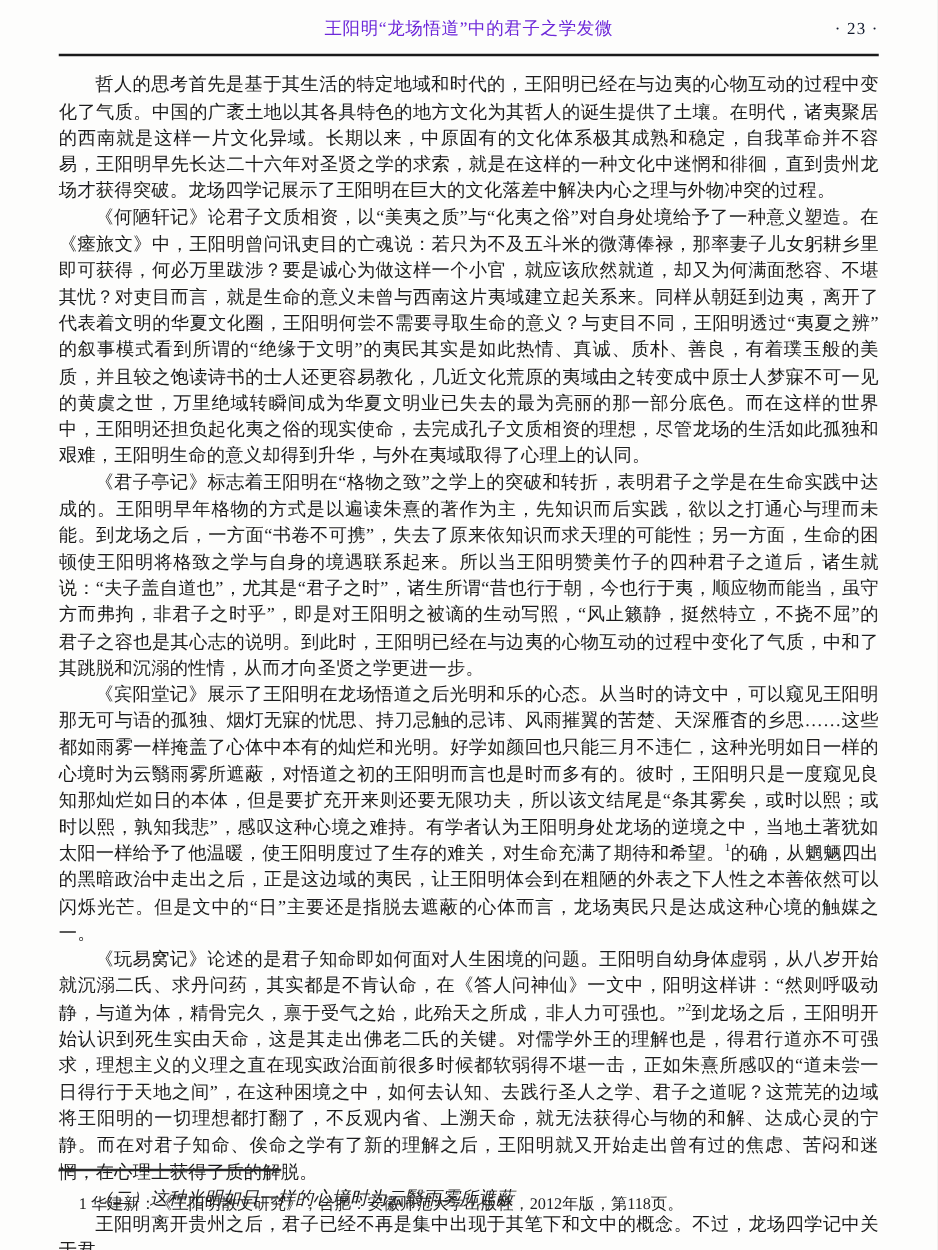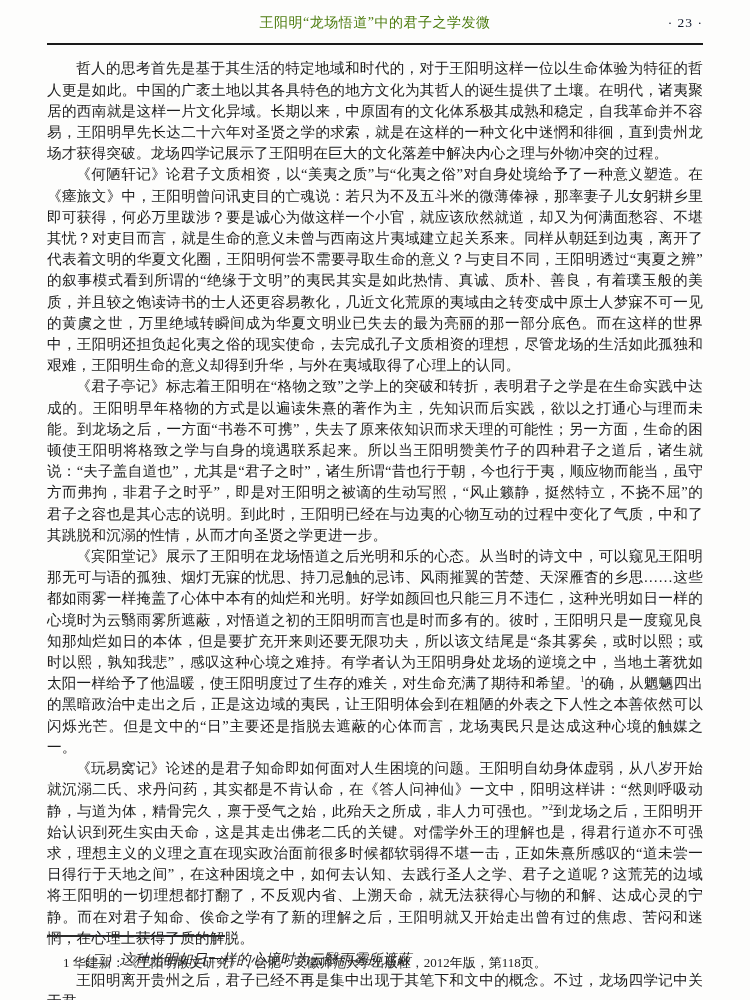--- a/index.html
+++ b/index.html
@@ -16,21 +16,21 @@
     overflow: hidden;
   }
   .header-row {
     position: relative;
     height: 22px;
   }
   .header-title {
     text-align: center;
     font-size: 14px;
     letter-spacing: 0.5px;
-    color: #4d7c0f;
+    color: #6d28d9;
   }
   .header-page {
     position: absolute;
     right: 0;
     top: 1px;
     font-size: 13.5px;
     color: #0f172a;
     letter-spacing: 1px;
   }
   .header-rule {
@@ -83,21 +83,21 @@
 
   <header>
     <div class="header-row">
       <div class="header-title">王阳明“龙场悟道”中的君子之学发微</div>
       <div class="header-page">· 23 ·</div>
     </div>
     <div class="header-rule"></div>
   </header>
 
   <main>
-    <p><span>哲人的思考首先是基于其生活的特定地域和时代的，对于王阳明这样一位以生命体验为特征的哲人更是如此。中国的广袤土地以其各具特色的地方文化为其哲人的诞生提供了土壤。在明代，诸夷聚居的西南就是这样一片文化异域。长期以来，中原固有的文化体系极其成熟和稳定，自我革命并不容易，王阳明早先长达二十六年对圣贤之学的求索，就是在这样的一种文化中迷惘和徘徊，直到贵州龙场才获得突破。龙场四学记展示了王阳明在巨大的文化落差中解决内心之理与外物冲突的过程。</span></p>
+    <p><span>哲人的思考首先是基于其生活的特定地域和时代的，王阳明已经在与边夷的心物互动的过程中变化了气质。中国的广袤土地以其各具特色的地方文化为其哲人的诞生提供了土壤。在明代，诸夷聚居的西南就是这样一片文化异域。长期以来，中原固有的文化体系极其成熟和稳定，自我革命并不容易，王阳明早先长达二十六年对圣贤之学的求索，就是在这样的一种文化中迷惘和徘徊，直到贵州龙场才获得突破。龙场四学记展示了王阳明在巨大的文化落差中解决内心之理与外物冲突的过程。</span></p>
 
     <p><span>《何陋轩记》论君子文质相资，以“美夷之质”与“化夷之俗”对自身处境给予了一种意义塑造。在《瘗旅文》中，王阳明曾问讯吏目的亡魂说：若只为不及五斗米的微薄俸禄，那率妻子儿女躬耕乡里即可获得，何必万里跋涉？要是诚心为做这样一个小官，就应该欣然就道，却又为何满面愁容、不堪其忧？对吏目而言，就是生命的意义未曾与西南这片夷域建立起关系来。同样从朝廷到边夷，离开了代表着文明的华夏文化圈，王阳明何尝不需要寻取生命的意义？与吏目不同，王阳明透过“夷夏之辨”的叙事模式看到所谓的“绝缘于文明”的夷民其实是如此热情、真诚、质朴、善良，有着璞玉般的美质，并且较之饱读诗书的士人还更容易教化，几近文化荒原的夷域由之转变成中原士人梦寐不可一见的黄虞之世，万里绝域转瞬间成为华夏文明业已失去的最为亮丽的那一部分底色。而在这样的世界中，王阳明还担负起化夷之俗的现实使命，去完成孔子文质相资的理想，尽管龙场的生活如此孤独和艰难，王阳明生命的意义却得到升华，与外在夷域取得了心理上的认同。</span></p>
 
     <p><span>《君子亭记》标志着王阳明在“格物之致”之学上的突破和转折，表明君子之学是在生命实践中达成的。王阳明早年格物的方式是以遍读朱熹的著作为主，先知识而后实践，欲以之打通心与理而未能。到龙场之后，一方面“书卷不可携”，失去了原来依知识而求天理的可能性；另一方面，生命的困顿使王阳明将格致之学与自身的境遇联系起来。所以当王阳明赞美竹子的四种君子之道后，诸生就说：“夫子盖自道也”，尤其是“君子之时”，诸生所谓“昔也行于朝，今也行于夷，顺应物而能当，虽守方而弗拘，非君子之时乎”，即是对王阳明之被谪的生动写照，“风止籁静，挺然特立，不挠不屈”的君子之容也是其心志的说明。到此时，王阳明已经在与边夷的心物互动的过程中变化了气质，中和了其跳脱和沉溺的性情，从而才向圣贤之学更进一步。</span></p>
 
     <p><span>《宾阳堂记》展示了王阳明在龙场悟道之后光明和乐的心态。从当时的诗文中，可以窥见王阳明那无可与语的孤独、烟灯无寐的忧思、持刀忌触的忌讳、风雨摧翼的苦楚、天深雁杳的乡思……这些都如雨雾一样掩盖了心体中本有的灿烂和光明。好学如颜回也只能三月不违仁，这种光明如日一样的心境时为云翳雨雾所遮蔽，对悟道之初的王阳明而言也是时而多有的。彼时，王阳明只是一度窥见良知那灿烂如日的本体，但是要扩充开来则还要无限功夫，所以该文结尾是“条其雾矣，或时以熙；或时以熙，孰知我悲”，感叹这种心境之难持。有学者认为王阳明身处龙场的逆境之中，当地土著犹如太阳一样给予了他温暖，使王阳明度过了生存的难关，对生命充满了期待和希望。</span><sup class="fnref">1</sup><span>的确，从魍魉四出的黑暗政治中走出之后，正是这边域的夷民，让王阳明体会到在粗陋的外表之下人性之本善依然可以闪烁光芒。但是文中的“日”主要还是指脱去遮蔽的心体而言，龙场夷民只是达成这种心境的触媒之一。</span></p>
 
     <p><span>《玩易窝记》论述的是君子知命即如何面对人生困境的问题。王阳明自幼身体虚弱，从八岁开始就沉溺二氏、求丹问药，其实都是不肯认命，在《答人问神仙》一文中，阳明这样讲：“然则呼吸动静，与道为体，精骨完久，禀于受气之始，此殆天之所成，非人力可强也。”</span><sup class="fnref">2</sup><span>到龙场之后，王阳明开始认识到死生实由天命，这是其走出佛老二氏的关键。对儒学外王的理解也是，得君行道亦不可强求，理想主义的义理之直在现实政治面前很多时候都软弱得不堪一击，正如朱熹所感叹的“道未尝一日得行于天地之间”，在这种困境之中，如何去认知、去践行圣人之学、君子之道呢？这荒芜的边域将王阳明的一切理想都打翻了，不反观内省、上溯天命，就无法获得心与物的和解、达成心灵的宁静。而在对君子知命、俟命之学有了新的理解之后，王阳明就又开始走出曾有过的焦虑、苦闷和迷惘，在心理上获得了质的解脱。</span></p>
 
     <p class="section-heading"><span>（二）这种光明如日一样的心境时为云翳雨雾所遮蔽</span></p>

